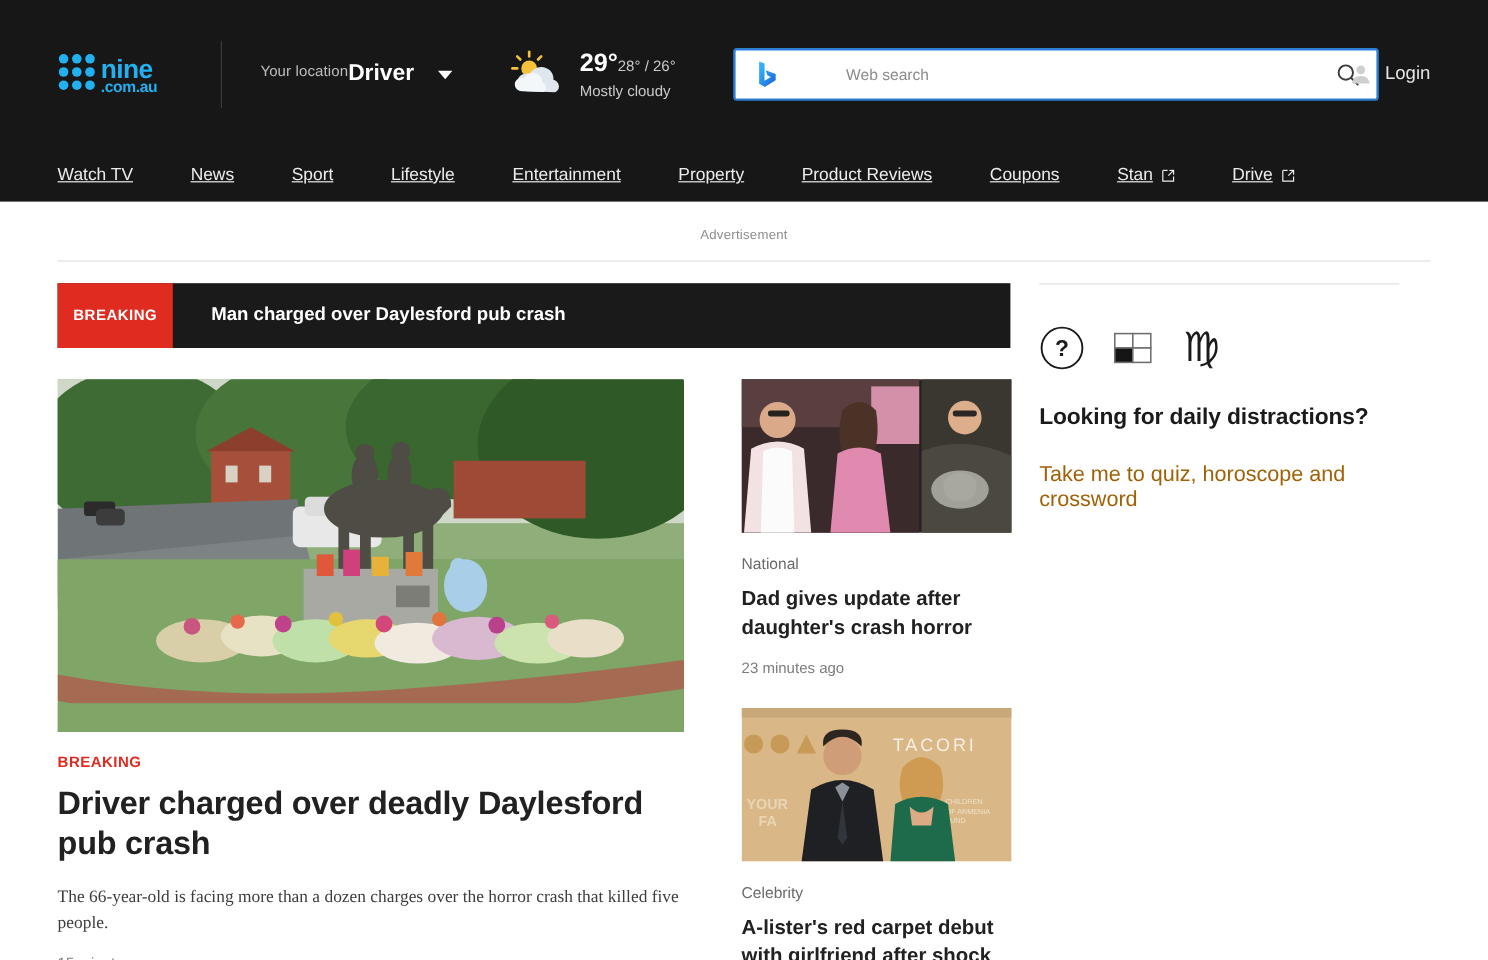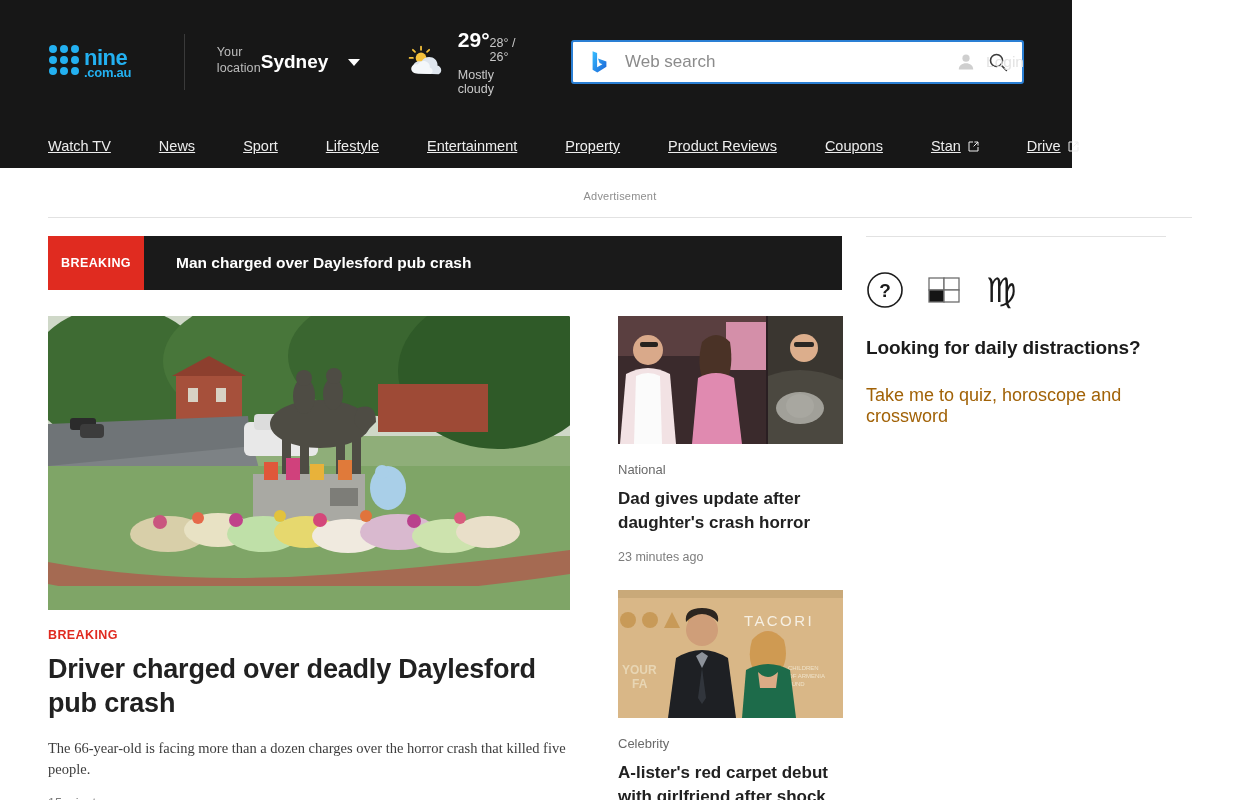--- a/index.html
+++ b/index.html
@@ -7,21 +7,21 @@
     width: 1240px; height: 800px;
     font-family: "Liberation Sans", sans-serif;
     background: #ffffff;
     overflow: hidden;
   }
 
   
   .masthead {
     background: #171717;
     height: 168px;
-    width: 1072px;
+    width: 1240px;
     position: relative;
   }
   .masthead-top {
     height: 124px;
     display: flex;
     align-items: center;
     padding: 0 48px;
     position: relative;
   }
 
@@ -66,22 +66,22 @@
     width: 538px; height: 44px;
     background: #ffffff;
     border: 2px solid #2a7fd4;
     border-radius: 3px;
     display: flex; align-items: center;
     padding: 0 14px 0 18px;
   }
   .bing-icon { width: 20px; height: 24px; margin-right: 14px; flex: none; }
   .search-input {
     flex: 1; border: none; outline: none;
-    font-size: 17px; font-family: "Liberation Sans", sans-serif;
-    color: #222; background: transparent;
+    font-size: 13px; font-family: "Liberation Sans", sans-serif;
+    color: #222; background: transparent; margin-left: 40px;
   }
   .search-input::placeholder { color: #8b8b8b; }
   .search-mag { width: 20px; height: 20px; flex: none; }
 
   
   .login {
     position: absolute; right: 48px; top: 50%; transform: translateY(-50%);
     display: flex; align-items: center; gap: 10px;
   }
   .login-text { font-size: 15.5px; color: #e4e4e4; }
@@ -215,21 +215,21 @@
         <text x="36" y="21" fill="#23b0f0" font-family="Liberation Sans, sans-serif" font-size="22" font-weight="700" letter-spacing="-0.5">nine</text>
         <text x="36" y="33" fill="#23b0f0" font-family="Liberation Sans, sans-serif" font-size="13" font-weight="700" letter-spacing="-0.3">.com.au</text>
       </svg>
     </a>
 
     <div class="vdivider"></div>
 
     <div class="location">
       <div class="location-label">Your location</div>
       <div class="location-row">
-        <span class="location-city">Sydney</span>
+        <span class="location-city">Driver</span>
         <span class="caret"></span>
       </div>
     </div>
 
     <div class="weather">
       <svg class="weather-icon" viewBox="0 0 46 40" aria-hidden="true">
         <g stroke="#f5c13b" stroke-width="2.2" stroke-linecap="round">
           <line x1="16" y1="1" x2="16" y2="5"></line>
           <line x1="6" y1="5" x2="8.6" y2="7.6"></line>
           <line x1="26" y1="5" x2="23.4" y2="7.6"></line>

